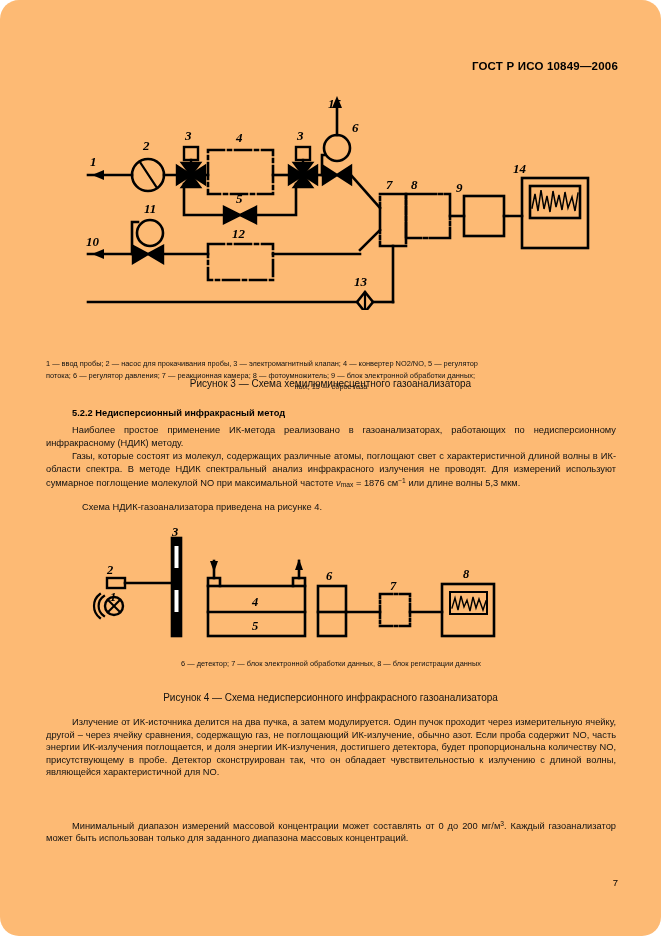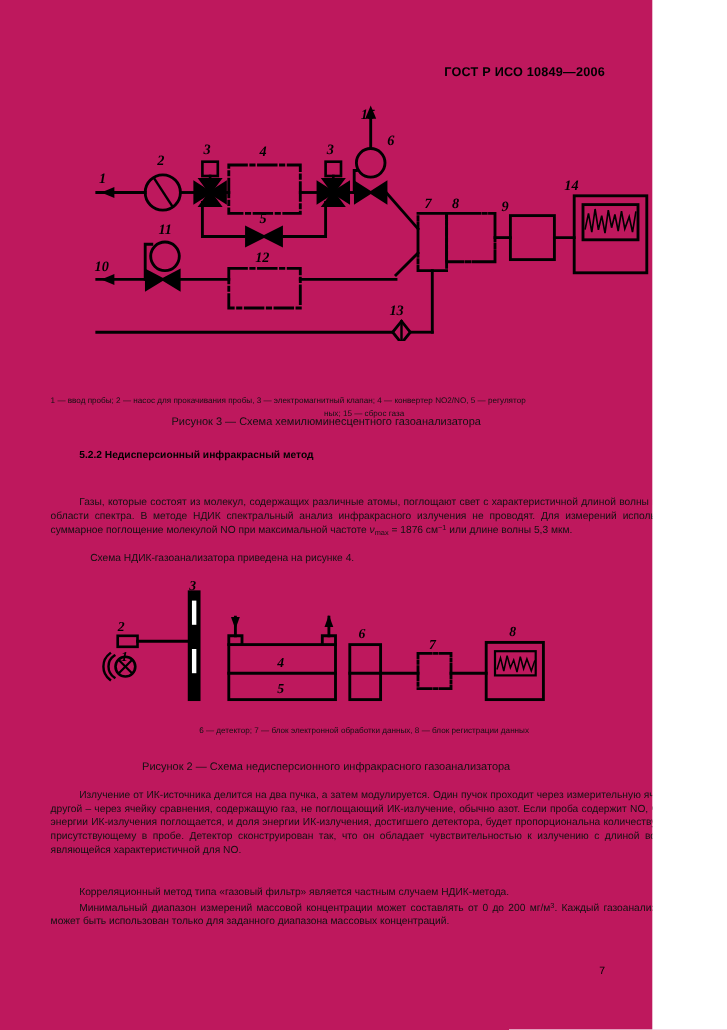--- a/index.html
+++ b/index.html
@@ -6,24 +6,25 @@
     margin: 0;
     padding: 0;
     background: #ffffff;
   }
   body {
     font-family: "Liberation Sans", sans-serif;
     color: #000000;
   }
   .page {
     position: relative;
-    width: 593px;
+    width: 661px;
     height: 936px;
-    background: #be185d;
+    background: #fdba74;
     overflow: hidden;
+    border-radius: 19px;
   }
   
   .doc-header {
     position: absolute;
     top: 60px;
     right: 43px;
     font-size: 11.5px;
     font-weight: bold;
     letter-spacing: 0.2px;
     white-space: nowrap;
@@ -189,27 +190,29 @@
         <text x="26" y="156">10</text>
         <text x="84" y="123">11</text>
         <text x="172" y="148">12</text>
         <text x="294" y="196">13</text>
       </g>
     </svg>
   </div>
 
   <div class="legend" style="left:46px; top:318px; width:570px;margin-top:40px;">
     <div>1 — ввод пробы;  2 — насос для прокачивания пробы,  3 — электромагнитный клапан; 4 — конвертер NO2/NO, 5 — регулятор</div>
+    <div>потока; 6 —  регулятор давления; 7 — реакционная камера; 8 — фотоумножитель; 9 — блок электронной обработки данных;</div>
     <div class="legend-center">ных; 15 — сброс газа</div>
   </div>
 
   <div class="fig-caption" style="top:378px;">Рисунок 3 — Схема хемилюминесцентного газоанализатора</div>
 
   <div class="sec-head" style="left:72px; top:408px;">5.2.2  Недисперсионный инфракрасный метод</div>
 
+  <div class="body-par indent" style="left:46px; top:424px; width:570px;">Наиболее простое применение ИК-метода реализовано в газоанализаторах, работающих по недисперсионному инфракрасному (НДИК) методу.</div>
 
   <div class="body-par indent" style="left:46px; top:450px; width:570px;">
     <span>Газы, которые состоят из молекул, содержащих различные атомы, поглощают свет с характеристичной длиной волны в ИК-области спектра. В методе НДИК спектральный анализ инфракрасного излучения не проводят. Для измерений используют суммарное поглощение молекулой NO при максимальной частоте </span><span style="font-style:italic">ν</span><sub>max</sub><span> = 1876 см</span><sup>−1</sup><span> или длине волны 5,3 мкм.</span>
   </div>
 
   <div class="body-par indent" style="left:56px; top:501px; width:570px;">Схема НДИК-газоанализатора приведена на рисунке 4.</div>
 
   <div class="fig4-wrap">
     <svg width="500" height="128" viewBox="0 0 500 128">
       <g fill="none" stroke="#000" stroke-width="2.6" stroke-linecap="square">
@@ -258,25 +261,24 @@
         <text x="330" y="62">7</text>
         <text x="403" y="50">8</text>
       </g>
     </svg>
   </div>
 
   <div class="legend legend-center" style="left:46px; top:658px; width:570px;">
     <div>6 — детектор; 7 — блок электронной обработки данных, 8 — блок регистрации данных</div>
   </div>
 
-  <div class="fig-caption" style="top:692px;">Рисунок 2 — Схема недисперсионного инфракрасного газоанализатора</div>
+  <div class="fig-caption" style="top:692px;">Рисунок 4 — Схема недисперсионного инфракрасного газоанализатора</div>
 
   <div class="body-par indent" style="left:46px; top:716px; width:570px;">Излучение от ИК-источника делится на два пучка, а затем модулируется. Один пучок проходит через измерительную ячейку, другой – через ячейку сравнения, содержащую газ, не поглощающий ИК-излучение, обычно азот. Если проба содержит NO, часть энергии ИК-излучения поглощается, и доля энергии ИК-излучения, достигшего детектора, будет пропорциональна количеству NO, присутствующему в пробе. Детектор сконструирован так, что он обладает чувствительностью к излучению с длиной волны, являющейся характеристичной для NO.</div>
 
-  <div class="body-par indent" style="left:46px; top:805px; width:570px;">Корреляционный метод типа «газовый фильтр» является частным случаем НДИК-метода.</div>
 
   <div class="body-par indent" style="left:46px; top:818px; width:570px;">
     <span>Минимальный диапазон измерений массовой концентрации может составлять от 0 до 200 мг/м</span><sup>3</sup><span>. Каждый газоанализатор может быть использован только для заданного диапазона массовых концентраций.</span>
   </div>
 
   <div class="pageno">7</div>
 
 </div>
 
 </body></html>

